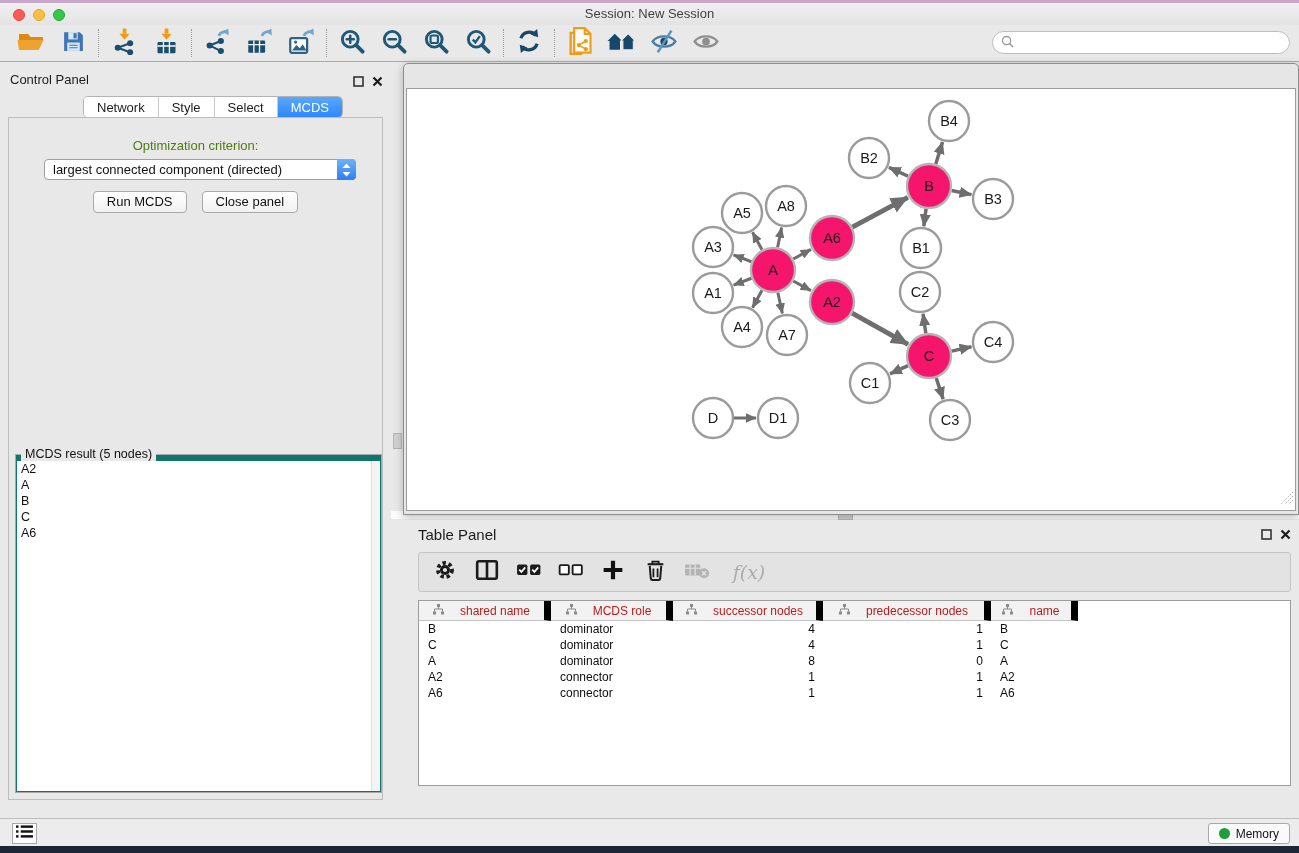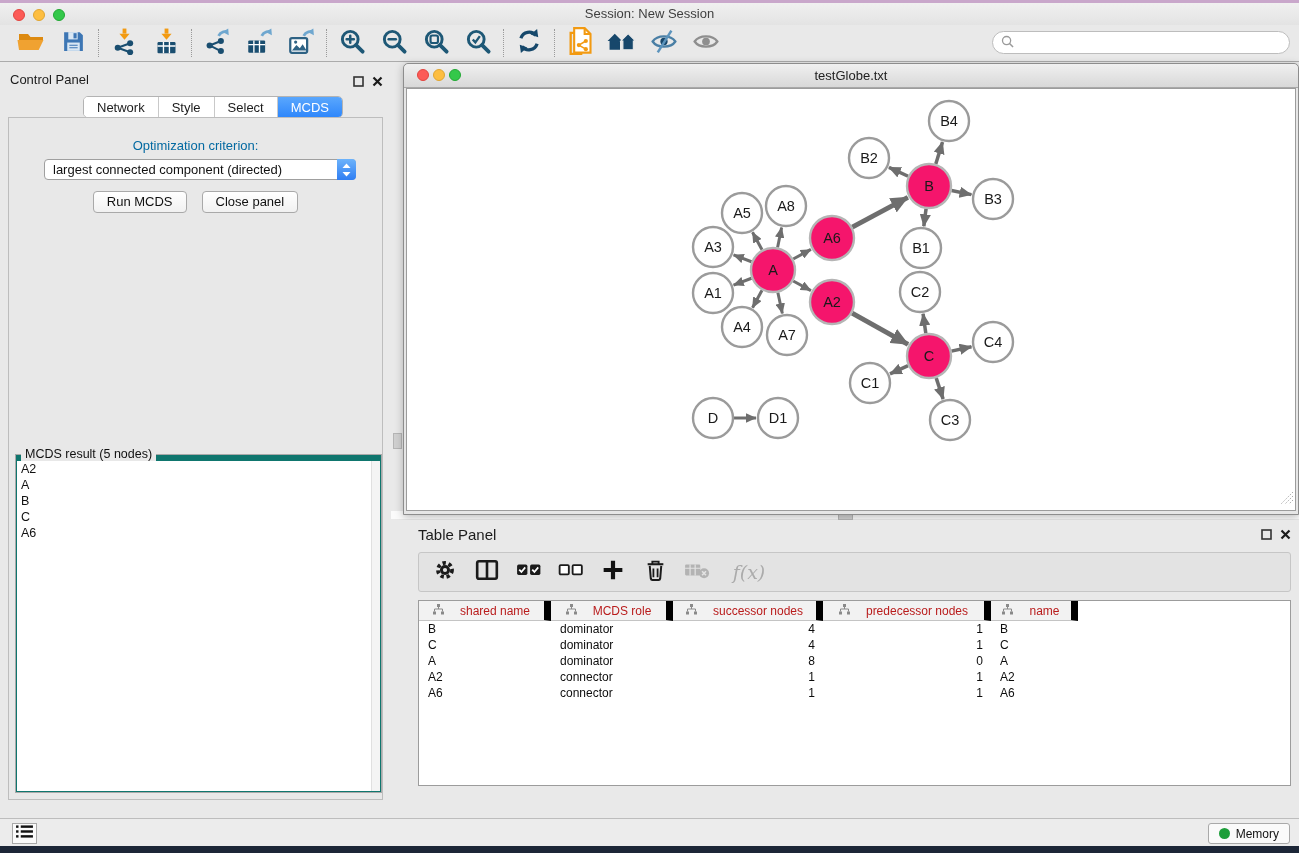--- a/index.html
+++ b/index.html
@@ -36,21 +36,21 @@
   .panel-head .ph-title { position:absolute; left:10px; top:2px; font-size:13px; color:#1c1c1c; }
   .ph-icons { position:absolute; right:8px; top:3px; display:flex; gap:8px; align-items:center; }
   .cp-tabs { position:absolute; left:77px; top:31px; display:flex; border:1px solid #b3b3b3;
     border-radius:5px; overflow:hidden; background:#fff; height:22px;margin-left:6px; }
   .seg-tab { padding:2px 13px; font-size:13px; color:#1c1c1c; background:#fff;
     border-right:1px solid #c9c9c9; line-height:17px; cursor:default; }
   .seg-tab:last-child { border-right:none; }
   .seg-tab.active { background:linear-gradient(#5aa7fd,#2f87fb); color:#fff; border-right:none; }
   .cp-body { position:absolute; left:8px; top:52px; width:375px; height:683px;
     background:#e8e8e8; border:1px solid #bdbdbd; }
-  .opt-label { position:absolute; left:0; width:100%; top:20px; text-align:center; font-size:13px; color:#0369a1; }
+  .opt-label { position:absolute; left:0; width:100%; top:20px; text-align:center; font-size:13px; color:#4d7c0f; }
   .dropdown { position:absolute; left:35px; top:41px; width:312px; height:21px; background:#fff;
     border:1px solid #9f9f9f; border-radius:4px; font-size:13px; line-height:19px; padding-left:8px; color:#111; }
   .dd-step { position:absolute; right:-1px; top:-1px; width:19px; height:21px; border-radius:0 4px 4px 0;
     background:linear-gradient(#6db3fb,#2f7ef3); display:flex; align-items:center; justify-content:center; }
   .cp-buttons { position:absolute; left:0; width:100%; top:73px; display:flex; justify-content:center; gap:15px; }
   .btn { height:22px; padding:0 13px; font-size:13px; color:#111; background:linear-gradient(#ffffff,#f1f1f1);
     border:1px solid #a9a9a9; border-radius:4px; line-height:20px; cursor:default; }
   .result-box { position:absolute; left:6px; top:336px; width:367px; height:339px;
     border:1px solid #a9a9a9; background:#0f766e; }
   .result-legend { position:absolute; left:5px; top:-8px; background:#e8e8e8; padding:0 4px;
@@ -332,26 +332,20 @@
         <div class="result-scroll"></div>
       </div>
     </div>
   </div>
 
   <div class="vsplit-handle"></div>
   <div class="hsplit-strip"></div>
   <div class="hsplit-handle"></div>
 
   <div class="net-window">
-    <div class="net-titlebar">
-      <div class="tl red" style="left:13px; top:5px"></div>
-      <div class="tl yellow" style="left:29px; top:5px"></div>
-      <div class="tl green" style="left:45px; top:5px"></div>
-      <div class="title">testGlobe.txt</div>
-    </div>
     <div class="net-canvas">
       <svg id="graph-svg" width="890" height="422">
           <defs>
             <marker id="arr" markerWidth="3.6" markerHeight="3.2" refX="3.4" refY="1.6" orient="auto">
               <polygon points="0 0,3.6 1.6,0 3.2" fill="#6E6E6E"></polygon>
             </marker>
           </defs>
           <line x1="355.01124522107034" y1="160.7948702451939" x2="345.51098283201964" y2="143.32664585242324" stroke="#6E6E6E" stroke-width="3" marker-end="url(#arr)"></line>
           <line x1="370.5783782586724" y1="158.46029164961277" x2="374.6206816656177" y2="138.55972103080518" stroke="#6E6E6E" stroke-width="3" marker-end="url(#arr)"></line>
           <line x1="344.52383930205286" y1="172.7674717324536" x2="326.5424145806451" y2="165.87459225591394" stroke="#6E6E6E" stroke-width="3" marker-end="url(#arr)"></line>

